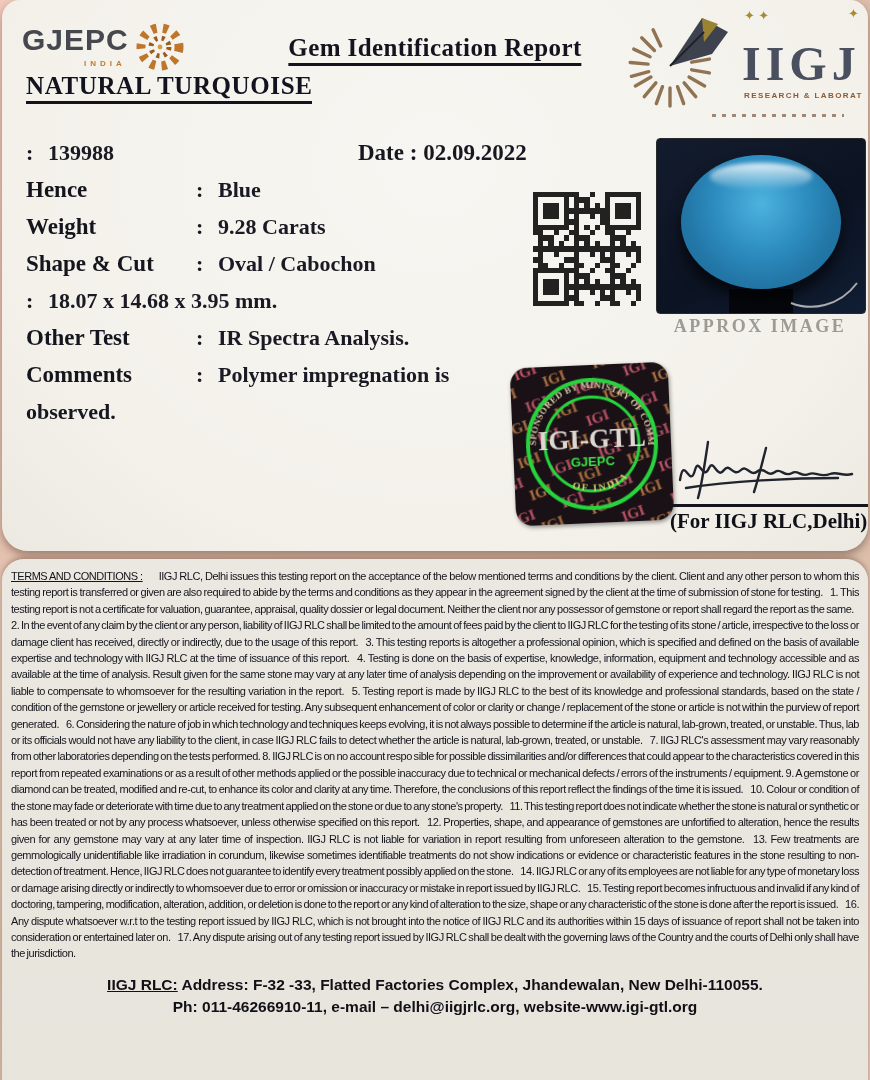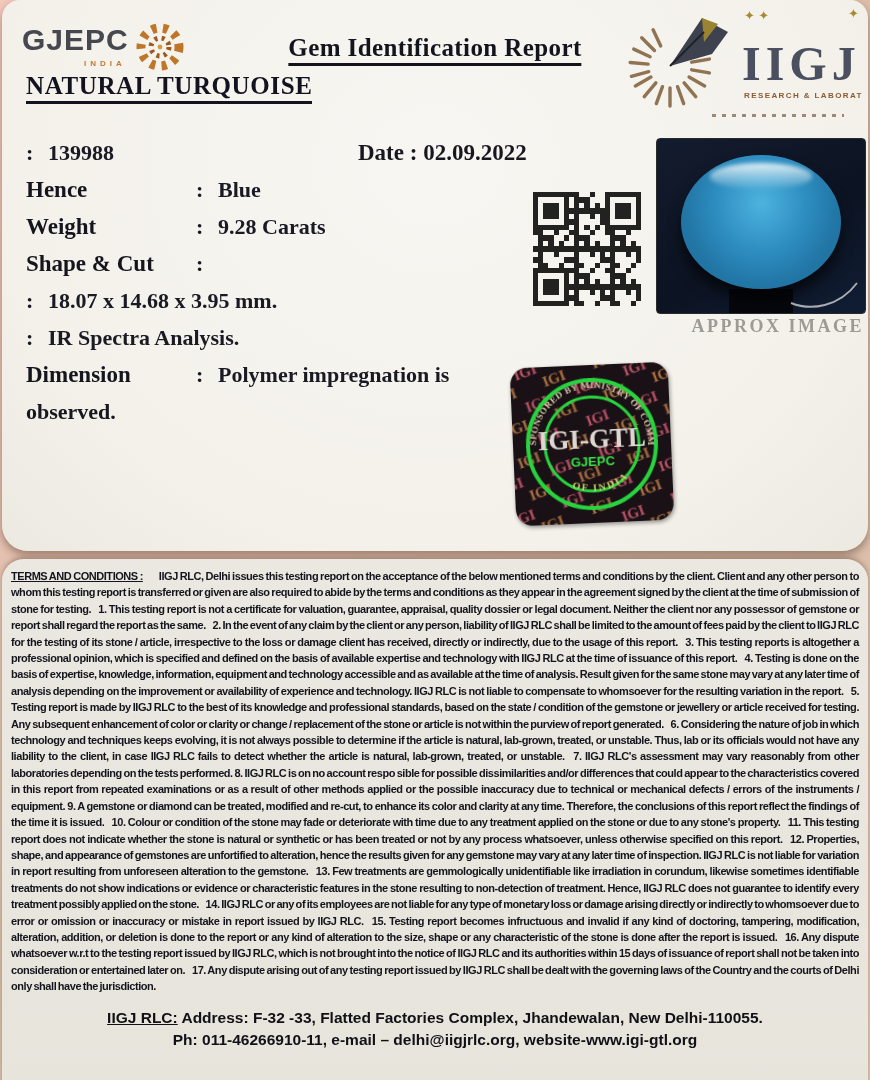--- a/index.html
+++ b/index.html
@@ -56,42 +56,42 @@
     box-shadow:0 10px 14px rgba(0,0,0,.65);
   }
   .gem::after{
     content:"";position:absolute;left:18%;top:6%;width:64%;height:20%;border-radius:50%;
     background:linear-gradient(rgba(255,255,255,.85),rgba(255,255,255,0));
     filter:blur(2px);
   }
   .stand{position:absolute;left:72px;bottom:0;width:64px;height:24px;background:#05070c;}
   .wire{position:absolute;right:4px;bottom:2px;}
   .approx{
-    position:absolute;left:654px;top:316px;width:208px;text-align:right;
+    position:absolute;left:654px;top:316px;width:208px;text-align:center;
     font-size:18px;letter-spacing:2.5px;color:#8d8c86;font-weight:bold;opacity:.85;white-space:nowrap;
   }
   
   .sticker{position:absolute;left:510px;top:364px;width:160px;height:160px;transform:rotate(-2.5deg);
     filter:drop-shadow(1px 2px 2px rgba(0,0,0,.4));}
   
   .sig{position:absolute;left:668px;top:434px;width:198px;}
   .sig-cap{
     border-top:3px solid #14141c;padding-top:2px;margin-top:-6px;
     font-size:21px;font-weight:bold;white-space:nowrap;color:#101018;
   }
   
   #card2{
     top:559px;bottom:-24px;border-radius:22px 22px 0 0;
     background:linear-gradient(#ebe8e1,#e7e4dc);
     box-shadow:0 -2px 5px rgba(70,40,30,.35);
     padding:9px 9px 0 9px;box-sizing:border-box;
     font-family:"Liberation Sans", sans-serif;
   }
   .terms{
-    margin:0;text-align:justify;color:#14141c;font-weight:bold;
+    margin:0;text-align:justify;color:#14141c;font-weight:normal;
     font-size:11px;line-height:16.4px;letter-spacing:-.45px;word-spacing:-1px;
   }
   .terms-h{text-decoration:underline;margin-right:16px;}
   .footer{margin-top:12px;text-align:center;color:#101016;font-weight:bold;font-size:15.5px;line-height:22px;}
   .forg{text-decoration:underline;}
 </style>
 </head>
 <body>
 
 <div class="page">
@@ -162,31 +162,33 @@
         <span class="fvalue">Blue</span>
       </div>
       <div class="frow">
         <span class="flabel">Weight</span>
         <span class="fcolon">:</span>
         <span class="fvalue">9.28 Carats</span>
       </div>
       <div class="frow">
         <span class="flabel">Shape &amp; Cut</span>
         <span class="fcolon">:</span>
+        <span class="fvalue">Oval / Cabochon</span>
       </div>
       <div class="frow">
         <span class="fcolon">:</span>
         <span class="fvalue">18.07 x 14.68 x 3.95 mm.</span>
       </div>
       <div class="frow">
+        <span class="flabel">Other Test</span>
         <span class="fcolon">:</span>
         <span class="fvalue">IR Spectra Analysis.</span>
       </div>
       <div class="frow">
-        <span class="flabel">Dimension</span>
+        <span class="flabel">Comments</span>
         <span class="fcolon">:</span>
         <span class="fvalue">Polymer impregnation is</span>
       </div>
       <div class="overflow-line">observed.</div>
     </div>
 
     <div class="qr" id="qr">
         <i style="grid-area:1/1"></i>
         <i style="grid-area:1/2"></i>
         <i style="grid-area:1/3"></i>
@@ -465,20 +467,31 @@
         </text>
         <path id="arcB" d="M 28,92 A 56,56 0 0 0 132,92" fill="none"></path>
         <text font-size="10" font-weight="bold" fill="#cfd56a" letter-spacing="2">
           <textPath href="#arcB" startOffset="33%">OF INDIA</textPath>
         </text>
         <text x="80" y="84" text-anchor="middle" font-family="Liberation Serif, serif" font-size="27" font-weight="bold" fill="#ddd8d2">IGI-GTL</text>
         <text x="80" y="102" text-anchor="middle" font-family="Liberation Sans, sans-serif" font-size="13" font-weight="bold" fill="#35e046">GJEPC</text>
       </svg>
     </div>
 
+    <div class="sig">
+      <svg width="190" height="72" viewBox="0 0 190 72">
+        <g fill="none" stroke="#20242e" stroke-width="2.4" stroke-linecap="round">
+          <path d="M10,46 C14,20 20,56 25,36 C29,22 33,48 39,34 C44,24 47,46 54,36 C60,28 63,44 71,36 C77,30 80,44 88,37 C94,32 97,44 105,38 C111,33 114,44 122,39 C128,35 131,44 139,40 C145,37 150,44 160,40 C168,37 173,43 182,40"></path>
+          <path d="M38,8 C35,28 32,50 28,64"></path>
+          <path d="M96,14 C92,30 88,46 84,58"></path>
+          <path d="M16,54 C60,47 122,44 168,44"></path>
+        </g>
+      </svg>
+      <div class="sig-cap">(For IIGJ RLC,Delhi)</div>
+    </div>
 
   </section>
 
   <section class="card" id="card2">
     <p class="terms">
       <span class="terms-h">TERMS AND CONDITIONS :</span><span>IIGJ RLC, Delhi issues this testing report on the acceptance of the below mentioned terms and conditions by the client. Client and any other person to whom this testing report is transferred or given are also required to abide by the terms and conditions as they appear in the agreement signed by the client at the time of submission of stone for testing.  1. This testing report is not a certificate for valuation, guarantee, appraisal, quality dossier or legal document. Neither the client nor any possessor of gemstone or report shall regard the report as the same.  2. In the event of any claim by the client or any person, liability of IIGJ RLC shall be limited to the amount of fees paid by the client to IIGJ RLC for the testing of its stone / article, irrespective to the loss or damage client has received, directly or indirectly, due to the usage of this report.  3. This testing reports is altogether a professional opinion, which is specified and defined on the basis of available expertise and technology with IIGJ RLC at the time of issuance of this report.  4. Testing is done on the basis of expertise, knowledge, information, equipment and technology accessible and as available at the time of analysis. Result given for the same stone may vary at any later time of analysis depending on the improvement or availability of experience and technology. IIGJ RLC is not liable to compensate to whomsoever for the resulting variation in the report.  5. Testing report is made by IIGJ RLC to the best of its knowledge and professional standards, based on the state / condition of the gemstone or jewellery or article received for testing. Any subsequent enhancement of color or clarity or change / replacement of the stone or article is not within the purview of report generated.  6. Considering the nature of job in which technology and techniques keeps evolving, it is not always possible to determine if the article is natural, lab-grown, treated, or unstable. Thus, lab or its officials would not have any liability to the client, in case IIGJ RLC fails to detect whether the article is natural, lab-grown, treated, or unstable.  7. IIGJ RLC's assessment may vary reasonably from other laboratories depending on the tests performed. 8. IIGJ RLC is on no account respo sible for possible dissimilarities and/or differences that could appear to the characteristics covered in this report from repeated examinations or as a result of other methods applied or the possible inaccuracy due to technical or mechanical defects / errors of the instruments / equipment. 9. A gemstone or diamond can be treated, modified and re-cut, to enhance its color and clarity at any time. Therefore, the conclusions of this report reflect the findings of the time it is issued.  10. Colour or condition of the stone may fade or deteriorate with time due to any treatment applied on the stone or due to any stone's property.  11. This testing report does not indicate whether the stone is natural or synthetic or has been treated or not by any process whatsoever, unless otherwise specified on this report.  12. Properties, shape, and appearance of gemstones are unfortified to alteration, hence the results given for any gemstone may vary at any later time of inspection. IIGJ RLC is not liable for variation in report resulting from unforeseen alteration to the gemstone.  13. Few treatments are gemmologically unidentifiable like irradiation in corundum, likewise sometimes identifiable treatments do not show indications or evidence or characteristic features in the stone resulting to non-detection of treatment. Hence, IIGJ RLC does not guarantee to identify every treatment possibly applied on the stone.  14. IIGJ RLC or any of its employees are not liable for any type of monetary loss or damage arising directly or indirectly to whomsoever due to error or omission or inaccuracy or mistake in report issued by IIGJ RLC.  15. Testing report becomes infructuous and invalid if any kind of doctoring, tampering, modification, alteration, addition, or deletion is done to the report or any kind of alteration to the size, shape or any characteristic of the stone is done after the report is issued.  16. Any dispute whatsoever w.r.t to the testing report issued by IIGJ RLC, which is not brought into the notice of IIGJ RLC and its authorities within 15 days of issuance of report shall not be taken into consideration or entertained later on.  17. Any dispute arising out of any testing report issued by IIGJ RLC shall be dealt with the governing laws of the Country and the courts of Delhi only shall have the jurisdiction.</span>
     </p>
     <div class="footer">
       <div class="f1">
         <span class="forg">IIGJ RLC:</span><span> Address: F-32 -33, Flatted Factories Complex, Jhandewalan, New Delhi-110055.</span>

